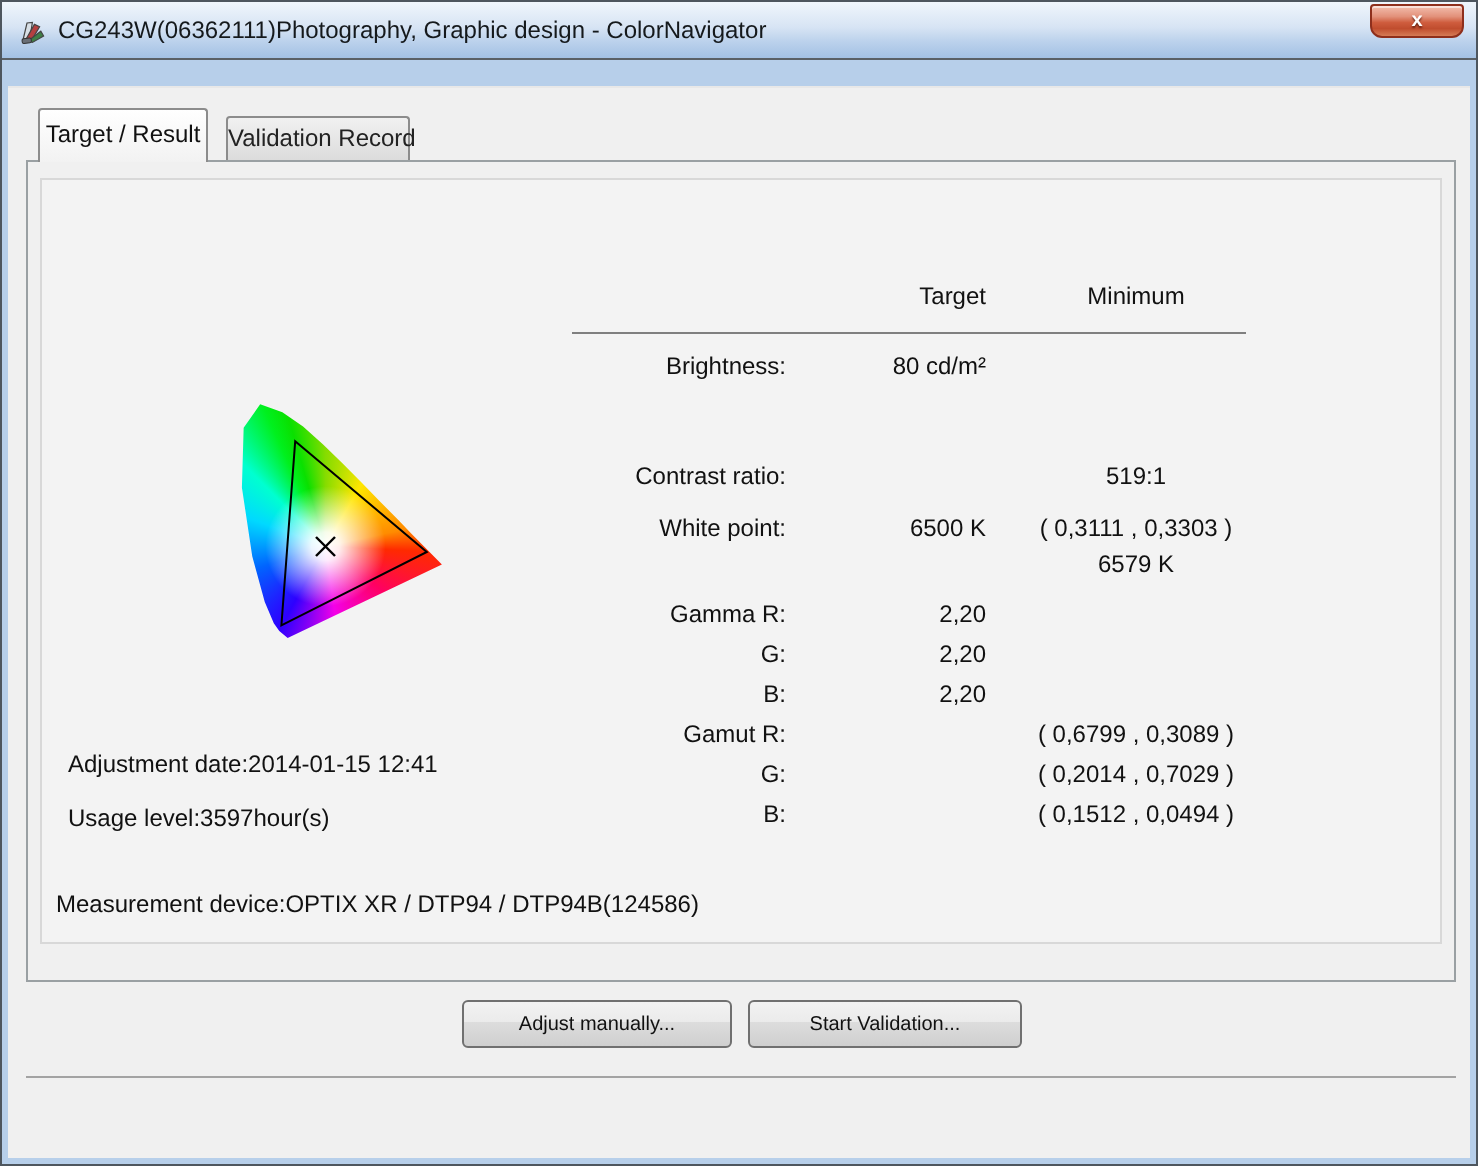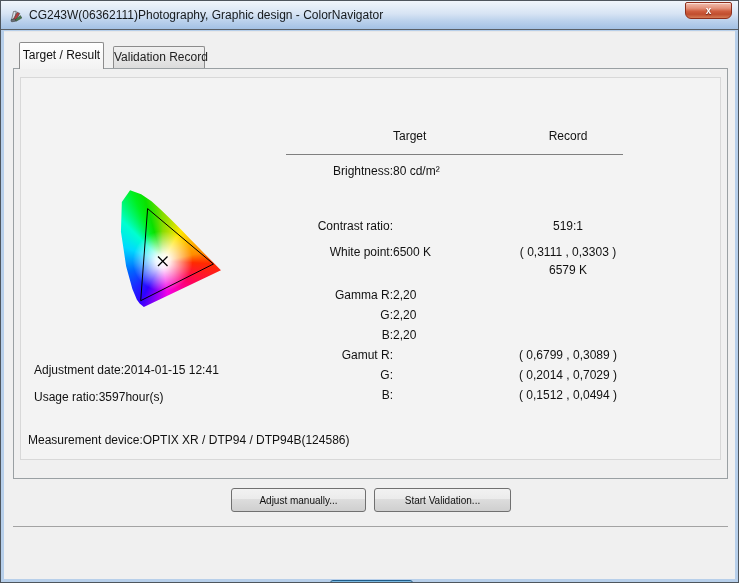--- a/index.html
+++ b/index.html
@@ -22,21 +22,21 @@
   }
   .close-btn {
     position:absolute; right:6px; top:1px; width:47px; height:17px;
     border:1px solid #8e2f1c; border-radius:2px 2px 6px 6px;
     background:linear-gradient(180deg,#f3beae 0%,#e2917a 35%,#cf5d3e 55%,#c04d2e 75%,#d57b55 100%);
     box-shadow:inset 0 1px 0 rgba(255,255,255,.55);
     color:#ffffff; font-weight:bold; font-size:10px; text-align:center; line-height:15px;
     text-shadow:0 1px 1px rgba(60,10,0,.7); cursor:pointer;
   }
   
-  .frame { position:absolute; left:0; top:30px; right:0; bottom:0; background:#b7cfea; padding:0 3px 3px 3px; }
+  .frame { position:absolute; left:0; top:30px; right:0; bottom:0; background:#b7cfea; padding:12px 3px 3px 3px; }
   .client { position:relative; width:100%; height:100%; background:#f0f0f0; border-top:1px solid #e8e8e8; }
   
   .tab {
     position:absolute; text-align:center; border:1px solid #8c8c8c; border-bottom:none;
     border-radius:2px 2px 0 0; white-space:nowrap; cursor:pointer;
   }
   .tab-active {
     left:15px; top:10px; width:85px; height:27px; line-height:25px; z-index:3;
     background:linear-gradient(180deg,#ffffff 0%,#f2f2f2 100%);
   }
@@ -63,21 +63,21 @@
         #ff0062 128deg, #f400e8 172deg, #2e00ff 209deg, #0064ff 252deg,
         #00d9ff 290deg, #00ffd0 315deg, #00f01e 336deg, #0ae000 344deg, #86dc00 360deg);
     clip-path: polygon(25.3% 96%, 21.5% 93.2%, 19% 90.1%, 14.9% 81.6%, 9.2% 63.3%,
       4.5% 35.8%, 5.3% 11.9%, 12.8% 2.5%, 22.9% 5.7%, 32.3% 11.4%, 41.3% 18.5%,
       50.2% 26.1%, 59.1% 34%, 67.6% 41.7%, 75.5% 48.7%, 81.9% 54.6%, 90% 61.8%, 95.4% 66.6%);
   }
   .cie-overlay { position:absolute; inset:0; }
   
   .trow { position:absolute; left:277px; width:362px; height:16px; display:flex; z-index:5; }
   .c-label  { width:112px; text-align:right; white-space:nowrap; }
-  .c-target { width:100px; text-align:left; white-space:nowrap; }
+  .c-target { width:100px; text-align:right; white-space:nowrap; }
   .c-result { width:150px; text-align:center; white-space:nowrap; }
   .thead { font-weight:normal; }
   .trule { position:absolute; left:282px; top:122px; width:337px; height:0; border-top:1px solid #7f7f7f; z-index:5; }
   
   .info-line { position:absolute; left:30px; white-space:nowrap; z-index:5; }
   .measure-line { position:absolute; left:24px; width:677px; white-space:nowrap; z-index:5; }
   
   .btn {
     position:absolute; height:24px; border:1px solid #707070; border-radius:3px;
     background:linear-gradient(180deg,#f2f2f2 0%,#ebebeb 45%,#dddddd 46%,#cfcfcf 100%);
@@ -122,21 +122,21 @@
           <g stroke="#000" stroke-width="1.2">
             <line x1="42" y1="69.5" x2="51.5" y2="79"></line>
             <line x1="51.5" y1="69.5" x2="42" y2="79"></line>
           </g>
         </svg>
       </div>
 
       <div class="trow thead" style="top:97px">
         <span class="c-label"></span>
         <span class="c-target">Target</span>
-        <span class="c-result">Record</span>
+        <span class="c-result">Minimum</span>
       </div>
       <div class="trule"></div>
 
       <div class="trow" style="top:132px">
         <span class="c-label">Brightness:</span>
         <span class="c-target">80 cd/m²</span>
       </div>
       <div class="trow" style="top:187px">
         <span class="c-label">Contrast ratio:</span>
         <span class="c-target"></span>
@@ -177,21 +177,21 @@
         <span class="c-target"></span>
         <span class="c-result">( 0,2014 , 0,7029 )</span>
       </div>
       <div class="trow" style="top:356px">
         <span class="c-label">B:</span>
         <span class="c-target"></span>
         <span class="c-result">( 0,1512 , 0,0494 )</span>
       </div>
 
       <div class="info-line" style="top:331px">Adjustment date:2014-01-15 12:41</div>
-      <div class="info-line" style="top:358px">Usage ratio:3597hour(s)</div>
+      <div class="info-line" style="top:358px">Usage level:3597hour(s)</div>
       <div class="measure-line" style="top:401px">Measurement device:OPTIX XR / DTP94 / DTP94B(124586)</div>
 
       <button class="btn btn-adjust">Adjust manually...</button>
       <button class="btn btn-validate">Start Validation...</button>
 
       <div class="separator"></div>
 
       <button class="btn btn-close">Close</button>
 
     </div>

